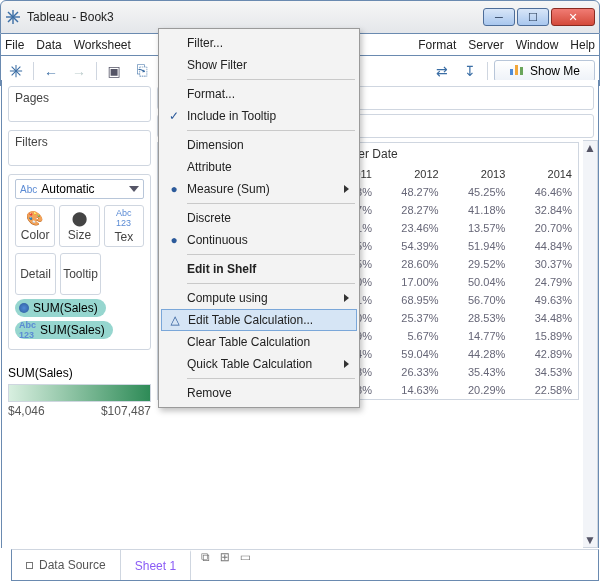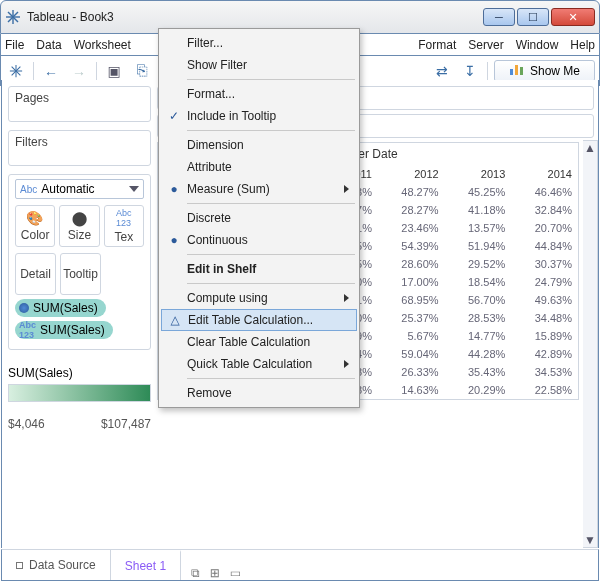--- a/index.html
+++ b/index.html
@@ -37,37 +37,37 @@
 .mark-btns { display:flex; gap:4px; margin-top:6px; }
 .mbtn { flex:1; border:1px solid #cfd6e0; border-radius:3px; height:42px; display:flex; flex-direction:column; align-items:center; justify-content:center; gap:2px; font-size:10px; color:#444; }
 .mbtn .mi { font-size:14px; }
 .pill { display:inline-flex; align-items:center; gap:4px; height:18px; padding:0 8px 0 4px; border-radius:9px; font-size:11px; margin-top:4px; }
 .pill.teal { background:#96d6cf; }
 .pill .dot{width:10px;height:10px;border-radius:50%;background:radial-gradient(#4f8bd6,#2c5a9a);} 
 .pill .abc{color:#5b8bd4;font-size:9px;font-weight:bold}
 .legend { margin-top:8px; }
 .legend h5{font-weight:normal; margin-bottom:4px;}
 .gradient { height:18px; background:linear-gradient(90deg,#d8efe0,#2e8b57); border:1px solid #cfd6e0; }
-.grange { display:flex; justify-content:space-between; font-size:10px; color:#555; margin-top:15px;}
+.grange { display:flex; justify-content:space-between; font-size:10px; color:#555; margin-top:2px;}
 
 .right { flex:1; position:relative; padding:6px 4px 0 0; }
 .shelf { border:1px solid #cfd6e0; border-radius:3px; height:24px; margin-bottom:4px; display:flex; align-items:center; padding:0 6px; gap:6px; }
 .shelf .pillblue { background:#a9cfe8; border-radius:10px; padding:1px 10px; font-size:11px; }
 .vscroll { position:absolute; right:0; top:60px; bottom:0; width:15px; border:1px solid #cfd6e0; border-left:none; background:#f2f4f8; display:flex; flex-direction:column; align-items:center; justify-content:space-between; }
 .vscroll .arr{height:14px;width:100%;display:flex;align-items:center;justify-content:center;color:#556;}
 .tablewrap { margin-right:15px; border:1px solid #cfd6e0; }
 .thead { text-align:center; padding:4px 0; color:#333; }
 table { width:100%; border-collapse:collapse; }
 td,th { padding:3px 6px; text-align:right; font-size:11px; color:#667; }
 th { color:#333; font-weight:normal; }
 td.rowlab, th.rowlab { text-align:left; color:#333; }
 td.cat { text-align:left; color:#555; }
 
 
-.tabs { position:absolute; left:1px; right:1px; bottom:1px; height:32px; border:1px solid #6a8ab0; border-top:1px solid #cfd6e0; background:#fff; display:flex; align-items:flex-end; }
+.tabs { position:absolute; left:11px; right:1px; bottom:1px; height:32px; border:1px solid #6a8ab0; border-top:1px solid #cfd6e0; background:#fff; display:flex; align-items:flex-start; }
 .tabs .tab { height:100%; padding:0 14px; display:flex; align-items:center; border-right:1px solid #cfd6e0; color:#555; gap:6px;}
 .tabs .tab.active { background:#fff; color:#8b5cf6; font-weight:normal; border-top:2px solid #fff; position:relative; }
 .tabs .icons { display:flex; gap:10px; padding:0 10px; color:#777; }
 
 
 .ctx { position:absolute; left:158px; top:28px; width:202px; background:#f3f3f3; border:1px solid #9a9a9a; box-shadow:2px 3px 6px rgba(0,0,0,.25); padding:3px 2px; z-index:50; }
 .ctx .row { height:22px; display:flex; align-items:center; padding:0 8px 0 26px; position:relative; color:#222; }
 .ctx .row.selected { background:#d6e5f5; border:1px solid #7aa7d9; height:22px; }
 .ctx .sep { height:1px; background:#c9c9c9; margin:3px 2px 3px 26px; }
 .ctx .row .mark { position:absolute; left:6px; width:14px; text-align:center; color:#2c5a9a; }
@@ -251,21 +251,21 @@
               <td>29.25%</td>
               <td>28.60%</td>
               <td>29.52%</td>
               <td>30.37%</td>
             </tr>
             <tr>
               <td class="rowlab"></td>
               <td class="cat"></td>
               <td>11.30%</td>
               <td>17.00%</td>
-              <td>18.54%</td>
+              <td>50.04%</td>
               <td>24.79%</td>
             </tr>
             <tr>
               <td class="rowlab"></td>
               <td class="cat"></td>
               <td>31.11%</td>
               <td>68.95%</td>
               <td>56.70%</td>
               <td>49.63%</td>
             </tr>

